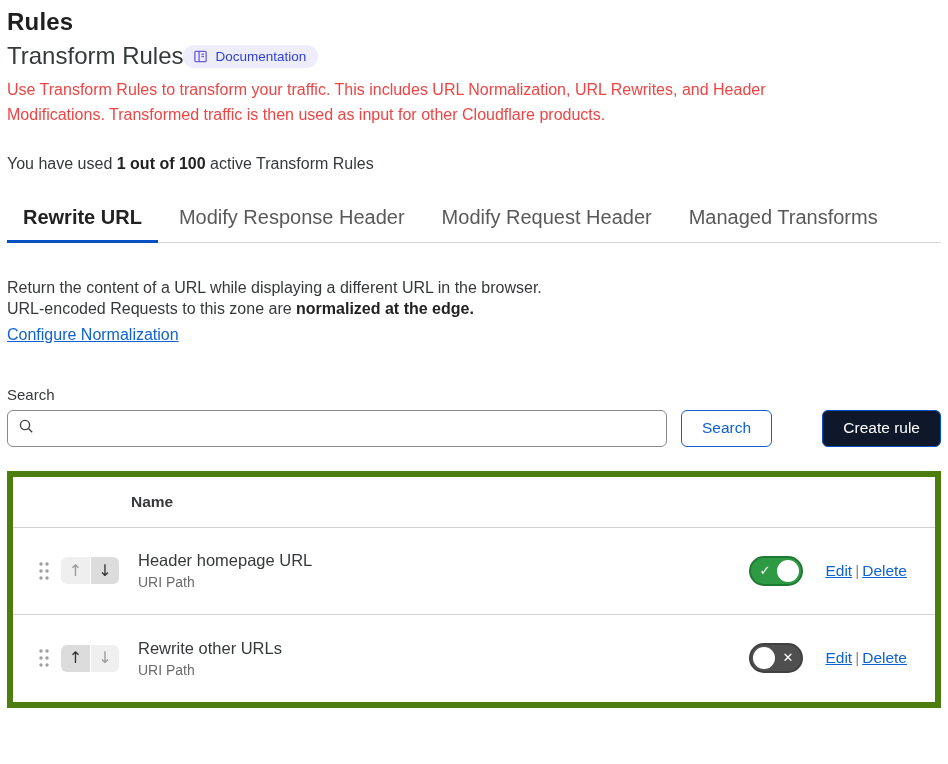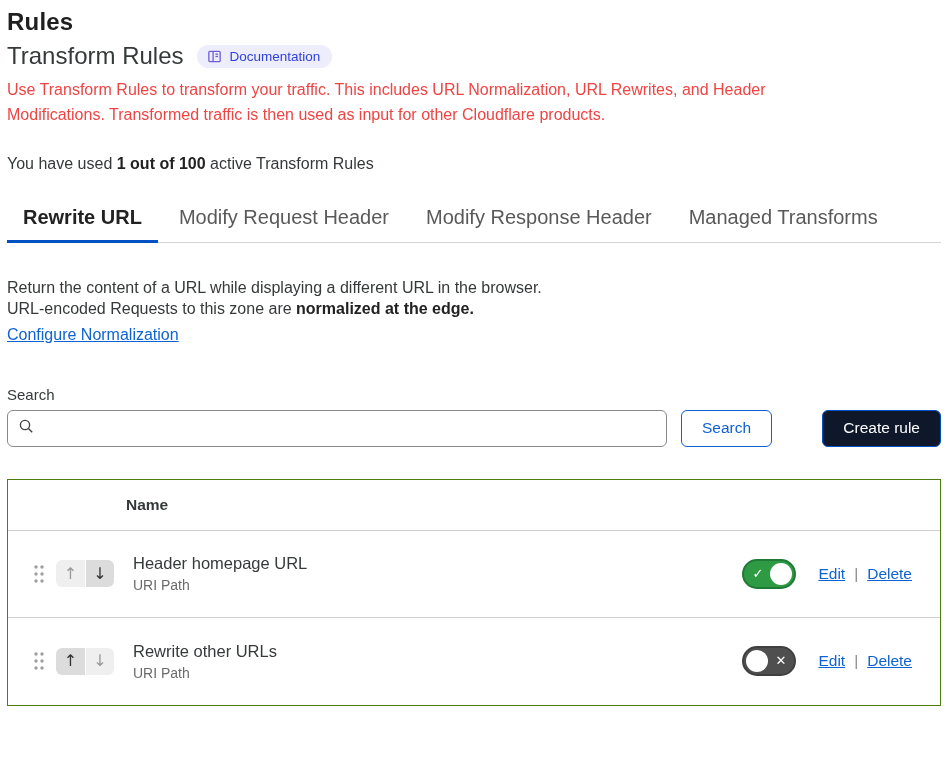--- a/index.html
+++ b/index.html
@@ -19,21 +19,20 @@
   .page-title {
     font-size: 24px;
     font-weight: 700;
     color: #1f1f1f;
     margin-top: 2px;
     letter-spacing: 0.2px;
   }
   .subtitle-row {
     display: flex;
     align-items: center;
-    gap: 14px;
     margin-top: 6px;
   }
   .page-subtitle {
     font-size: 24px;
     font-weight: 400;
     color: #36393a;
   }
   .doc-badge {
     display: inline-flex;
     align-items: center;
@@ -135,22 +134,22 @@
   }
   .btn-primary {
     margin-left: auto;
     background: #0f172a;
     border: 1px solid #0051c3;
     color: #fff;
   }
 
   
   .rules-table {
-    margin-top: 32px;
-    border: 1px solid #4d7c0f;
+    margin-top: 24px;
+    border: 6px solid #4d7c0f;
     background: #fff;
   }
   .table-header {
     height: 51px;
     display: flex;
     align-items: center;
     border-bottom: 1px solid #d0d0d0;
     padding-left: 118px;
   }
   .col-name { font-weight: 700; font-size: 15.5px; color: #36393a; }
@@ -216,21 +215,21 @@
     font-size: 13px;
     font-weight: 700;
     font-family: "DejaVu Sans", sans-serif;
   }
   .toggle.on  .state-glyph { left: 8px; }
   .toggle.off .state-glyph { right: 8px; }
 
   .row-actions {
     display: flex;
     align-items: center;
-    gap: 9px;
+    gap: 3px;
     margin-left: 22px;
     font-size: 15.5px;
   }
   .row-actions a { color: #0e62d3; }
   .action-sep { color: #8a8a8a; text-decoration: none; }
 </style>
 </head>
 <body>
 
 
@@ -254,22 +253,22 @@
 </div>
 
 
 <p class="intro-desc">Use Transform Rules to transform your traffic. This includes URL Normalization, URL Rewrites, and Header Modifications. Transformed traffic is then used as input for other Cloudflare products.</p>
 
 <p class="usage-line"><span>You have used </span><b>1 out of 100</b><span> active Transform Rules</span></p>
 
 
 <div class="tabs">
   <div class="tab active">Rewrite URL</div>
+  <div class="tab">Modify Response Header</div>
   <div class="tab">Modify Request Header</div>
-  <div class="tab">Modify Response Header</div>
   <div class="tab">Managed Transforms</div>
 </div>
 
 
 <p class="panel-desc">Return the content of a URL while displaying a different URL in the browser.</p>
 
 <p class="normalization-line"><span>URL-encoded Requests to this zone are </span><b>normalized at the edge.</b></p>
 <a class="config-link">Configure Normalization</a>
 
 

